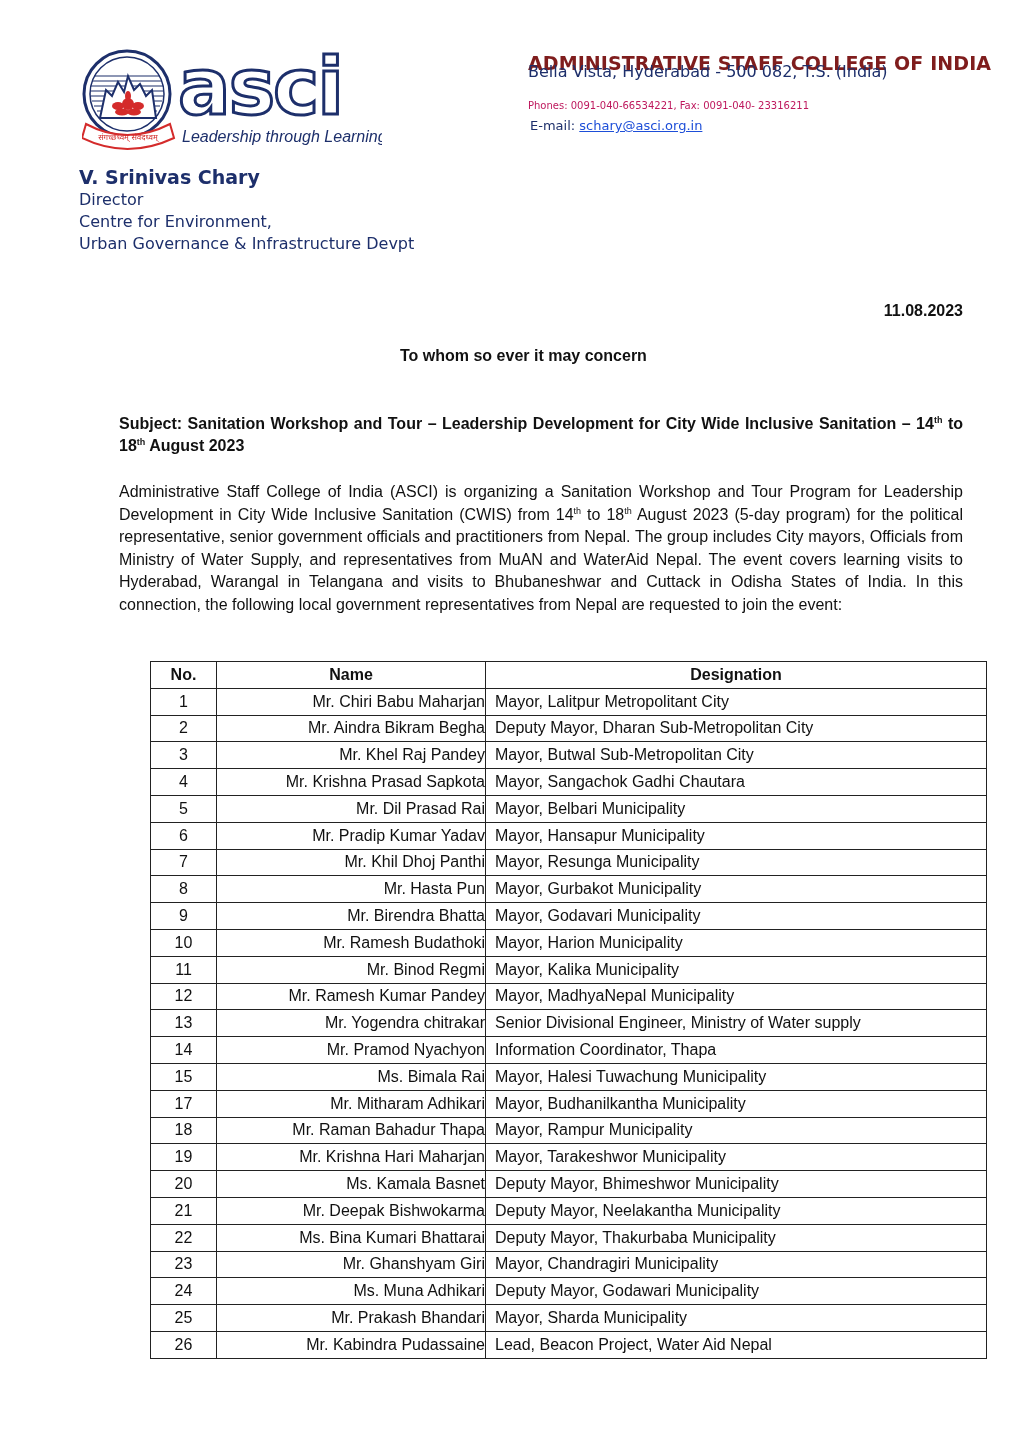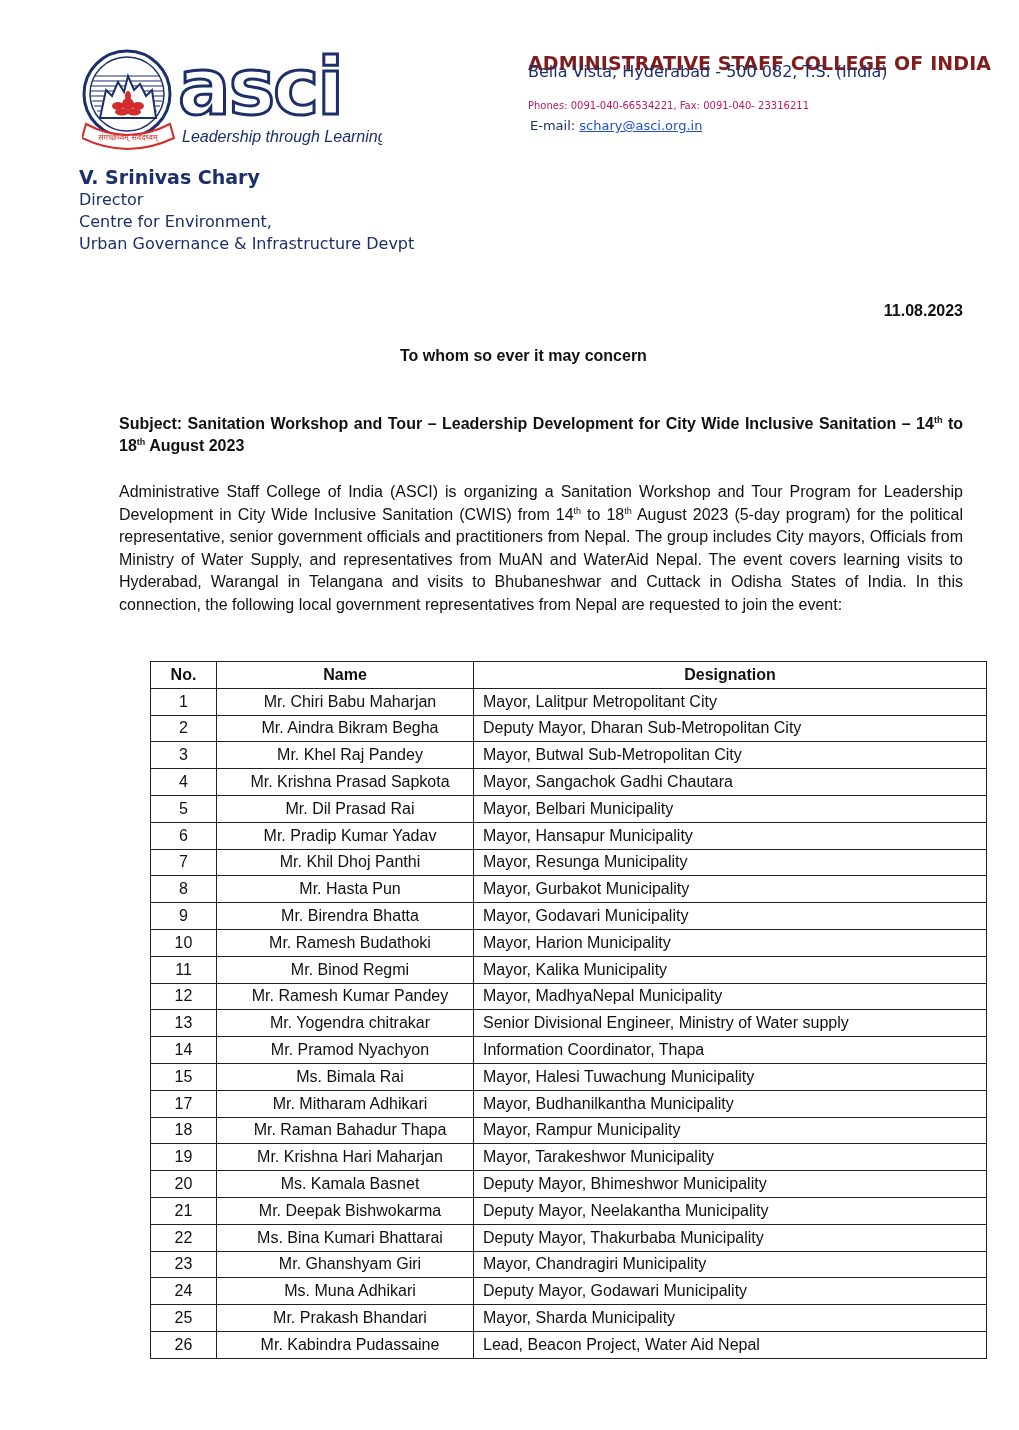--- a/index.html
+++ b/index.html
@@ -19,21 +19,21 @@
   .date { right: 56px; top: 302px; font-weight: bold; font-size: 16px; }
   .salutation { left: 400px; top: 347px; font-weight: bold; font-size: 16px; }
   .subject { left: 119px; top: 413px; width: 844px; font-weight: bold; font-size: 16px; line-height: 22px; text-align: justify; text-align-last: left; }
   .para { left: 119px; top: 481px; width: 844px; font-size: 16px; line-height: 22.6px; text-align: justify; }
   sup { font-size: 9px; line-height: 0; vertical-align: super; }
   
   table { position: absolute; left: 118px; top: 661px; width: 837px; border-collapse: collapse; font-size: 16px; margin-left: 32px; }
   th, td { border: 1px solid #222; height: 25.8px; padding: 0; }
   th { font-weight: bold; text-align: center; }
   td.no { text-align: center; width: 65px; }
-  td.name { width: 246px; padding-left: 10px; text-align: center; }
+  td.name { width: 246px; padding-left: 22px; text-align: right; }
   td.desg { padding-left: 9px; text-align: left; }
   th.no { width: 65px; } th.name { width: 256px; }
 </style>
 </head>
 <body>
 
 <div class="abs logo">
   <svg width="300" height="110" viewBox="0 0 300 110">
 
     <circle cx="45" cy="48" r="43" fill="none" stroke="#1d2f6b" stroke-width="3"></circle>

